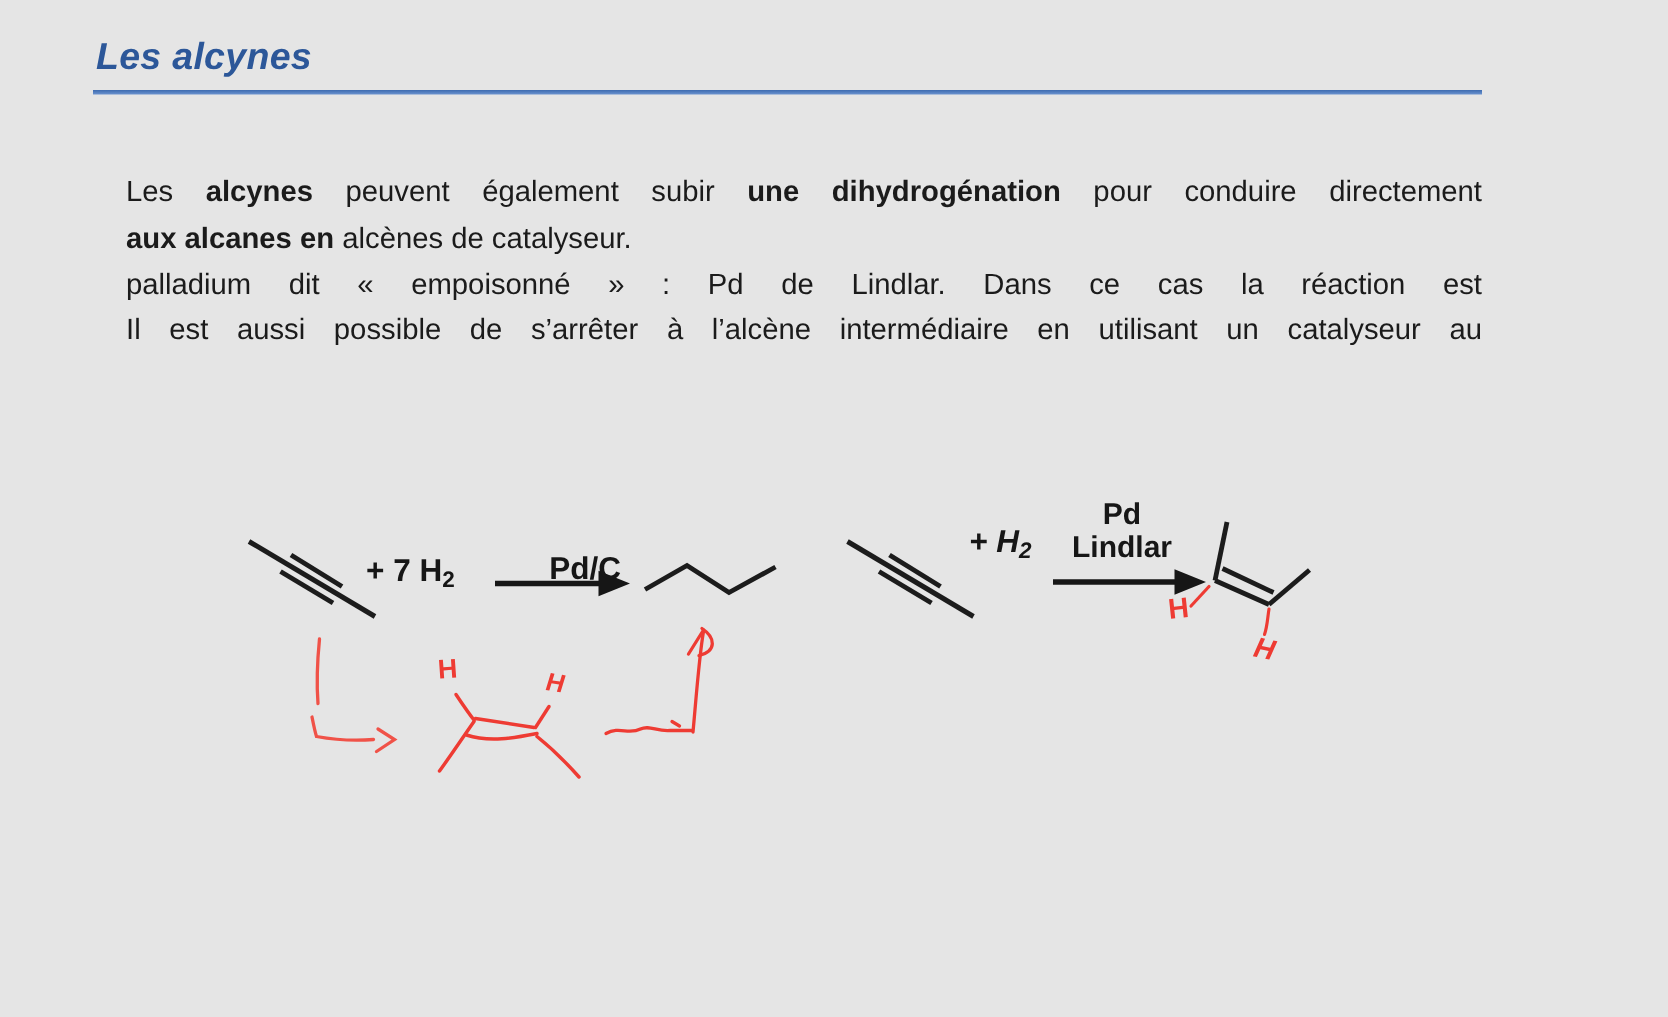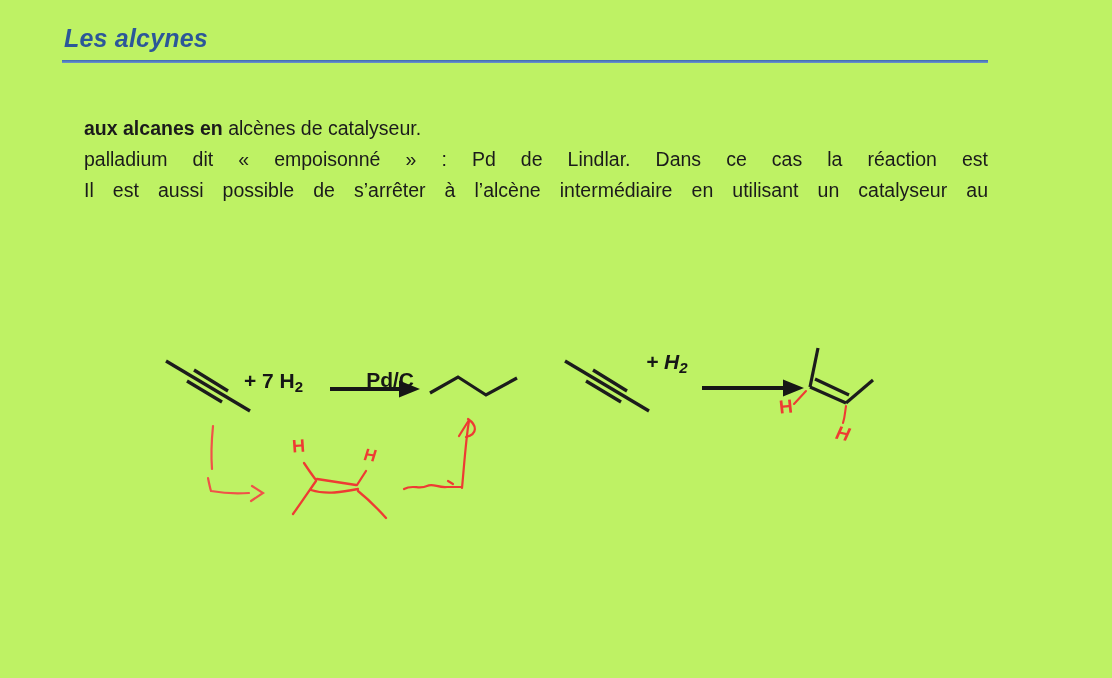--- a/index.html
+++ b/index.html
@@ -1,19 +1,19 @@
 <!DOCTYPE html>
 <html lang="fr"><head>
 <meta charset="utf-8">
 <style>
   html,body{margin:0;padding:0;background:#ffffff;}
   .slide{
     position:relative;
     width:1112px;height:678px;
-    background:#bef264;
+    background:#e5e5e5;
     overflow:hidden;
     font-family:"Liberation Sans",sans-serif;
   }
   
   .title{
     position:absolute;left:64px;top:24px;margin:0;
     font-size:25px;font-weight:bold;font-style:italic;
     color:#2c5799;letter-spacing:0.2px;
   }
   .title-rule{
@@ -48,20 +48,21 @@
 </style>
 </head>
 <body>
 
 <div class="slide">
 
   <h1 class="title">Les alcynes</h1>
   <div class="title-rule"></div>
 
   <div class="body">
+    <div class="line just"><span>Les </span><b>alcynes</b><span> peuvent également subir </span><b>une dihydrogénation</b><span> pour conduire directement</span></div>
     <div class="line"><b>aux alcanes en</b><span> alcènes de catalyseur.</span></div>
     <div class="line just"><span>palladium  dit « empoisonné » : Pd de Lindlar. Dans ce cas la réaction est</span></div>
     <div class="line just"><span>Il est aussi possible de s’arrêter à l’alcène intermédiaire en utilisant un catalyseur au</span></div>
   </div>
 
   <svg class="chem" viewBox="0 0 1112 678" aria-hidden="true">
 
     <g stroke="#1c1c1c" stroke-width="3.3" fill="none">
       <path d="M 166,361 L 250,411"></path>
       <path d="M 194,370 L 228,391"></path>
@@ -123,20 +124,24 @@
       <path d="M 468,419 C 477,425 478,434 466,437"></path>
     </g>
   </svg>
 
   <div class="lbl" style="left:244px;top:369px;"><span>+ 7 H</span><sub>2</sub></div>
 
   <div class="lbl cat" style="left:338px;top:368px;width:76px;text-align:right;">Pd/C</div>
 
   <div class="lbl" style="left:646px;top:350px;font-style:italic;"><span>+ H</span><sub>2</sub></div>
 
+  <div class="lbl cat cat2" style="left:702px;top:332px;width:92px;">
+    <div>Pd</div>
+    <div>Lindlar</div>
+  </div>
 
   <div class="redh" style="left:779px;top:396px;transform:rotate(-6deg);">H</div>
   <div class="redh" style="left:836px;top:423px;transform:rotate(12deg) skewX(-12deg);">H</div>
 
   <div class="redh" style="left:292px;top:436px;font-size:18px;transform:rotate(-4deg);">H</div>
   <div class="redh" style="left:364px;top:446px;font-size:17px;transform:rotate(9deg) skewX(-8deg);">H</div>
 
 </div>
 
 </body></html>

